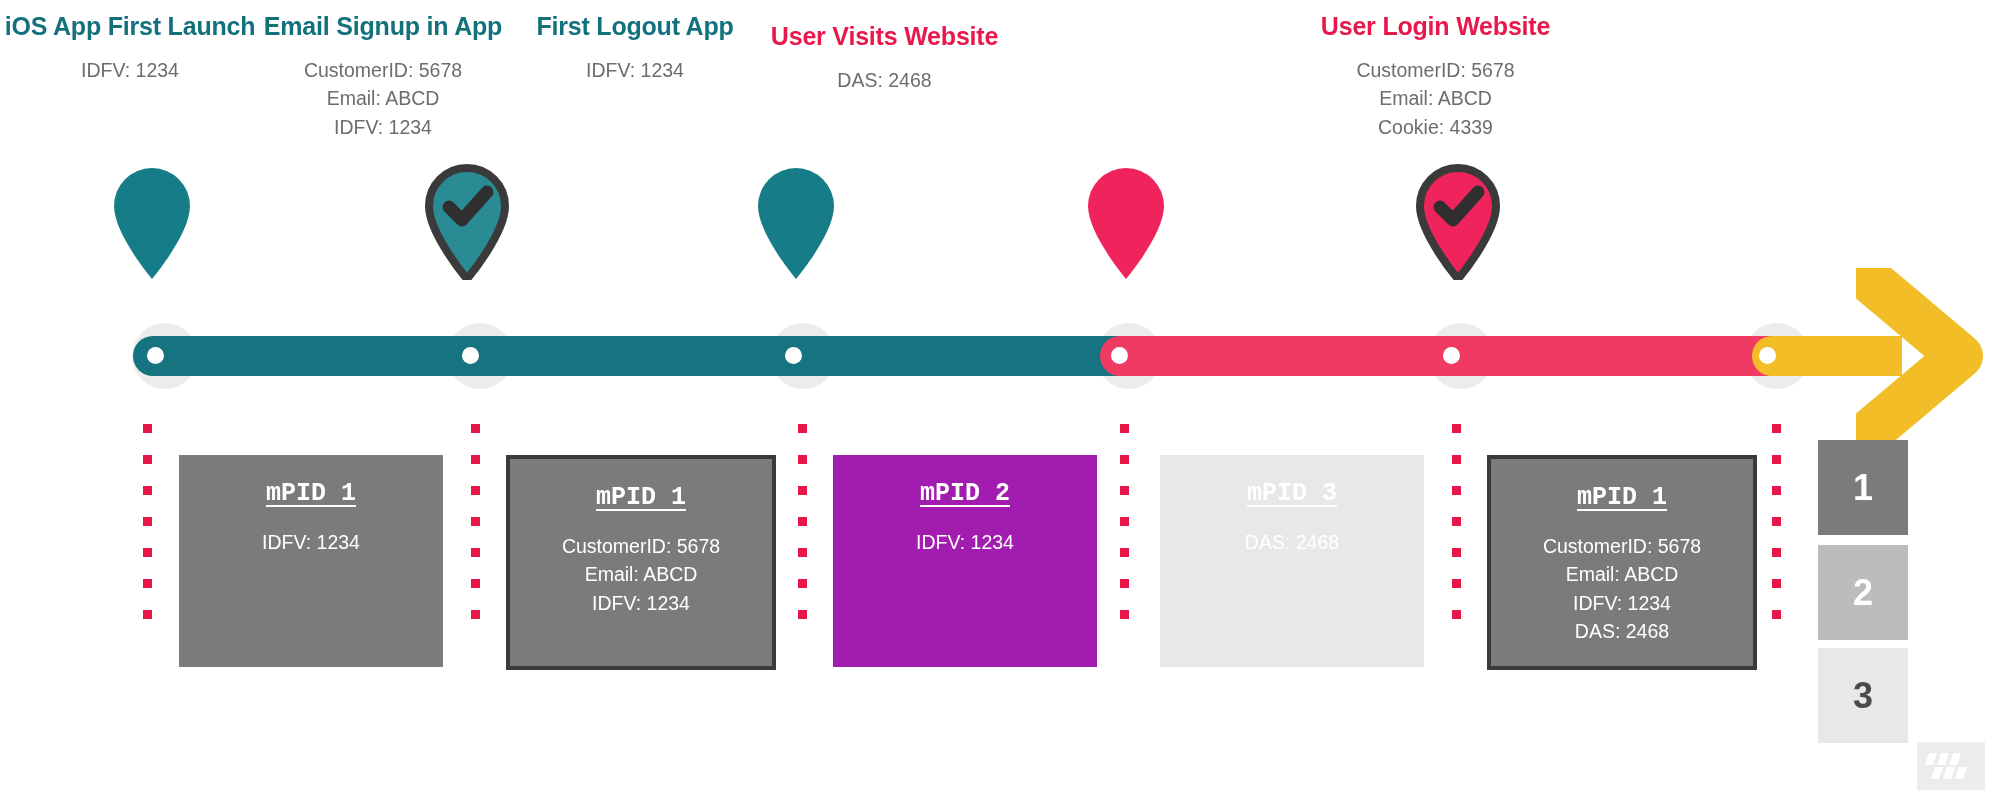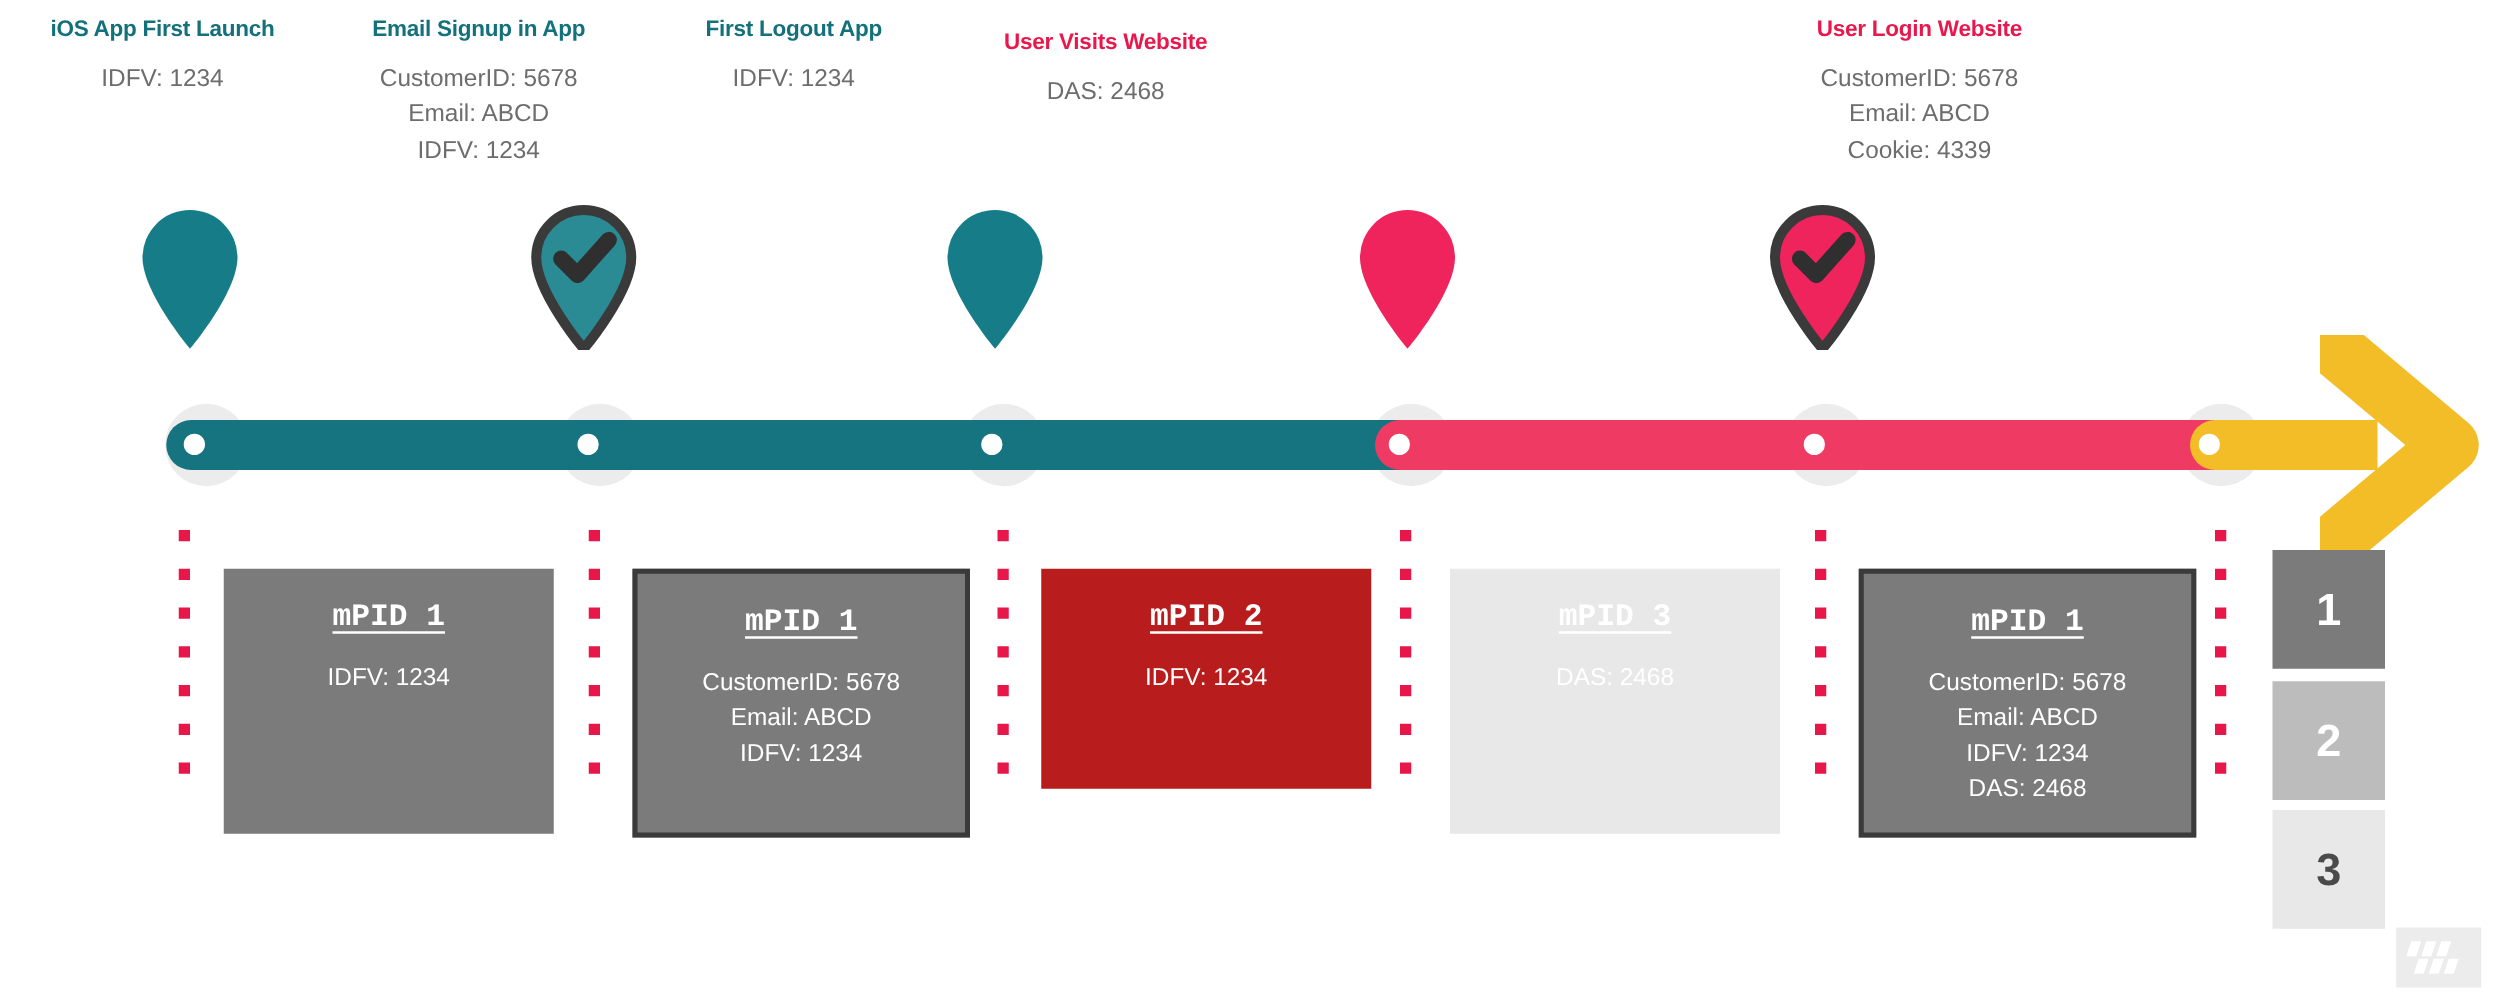--- a/index.html
+++ b/index.html
@@ -6,21 +6,21 @@
   body{
     width:1999px;height:800px;background:#ffffff;
     font-family:"Liberation Sans", sans-serif;
     overflow:hidden;position:relative;
   }
   #stage{position:absolute;inset:0;width:1999px;height:800px;}
 
   
   .col-head{position:absolute;text-align:center;}
   .col-title{
-    font-size:18px;font-weight:bold;letter-spacing:-0.2px;
+    font-size:25px;font-weight:bold;letter-spacing:-0.2px;
     white-space:nowrap;line-height:1;
   }
   .col-title.teal{color:#13717c;}
   .col-title.red{color:#e8184c;}
   .col-sub{
     margin-top:17px;font-size:19.5px;color:#6d6d6d;line-height:1.45;
     white-space:nowrap;
   }
 
   
@@ -107,21 +107,21 @@
     </div>
   </div>
 
   <div class="col-head" style="left:757px;top:24px;width:255px;">
     <div class="col-title red">User Visits Website</div>
     <div class="col-sub">
       <div>DAS: 2468</div>
     </div>
   </div>
 
-  <div class="col-head" style="left:1408px;top:14px;width:255px;">
+  <div class="col-head" style="left:1308px;top:14px;width:255px;">
     <div class="col-title red">User Login Website</div>
     <div class="col-sub">
       <div>CustomerID: 5678</div>
       <div>Email: ABCD</div>
       <div>Cookie: 4339</div>
     </div>
   </div>
 
   <div class="pin" style="left:108px;top:162px;">
     <svg viewBox="0 0 88 118">
@@ -243,21 +243,21 @@
 
   <div class="card bordered" style="left:506px;top:455px;width:270px;height:215px;background:#7b7b7b;">
     <div class="card-title">mPID 1</div>
     <div class="card-body">
       <div>CustomerID: 5678</div>
       <div>Email: ABCD</div>
       <div>IDFV:  1234</div>
     </div>
   </div>
 
-  <div class="card" style="left:833px;top:455px;width:264px;height:176px;background:#b91c1c;">
+  <div class="card" style="left:833px;top:455px;width:264px;height:212px;background:#a21caf;">
     <div class="card-title">mPID 2</div>
     <div class="card-body">
       <div>IDFV:  1234</div>
     </div>
   </div>
 
   <div class="card" style="left:1160px;top:455px;width:264px;height:212px;background:#e8e8e8;">
     <div class="card-title">mPID 3</div>
     <div class="card-body">
       <div>DAS:  2468</div>

